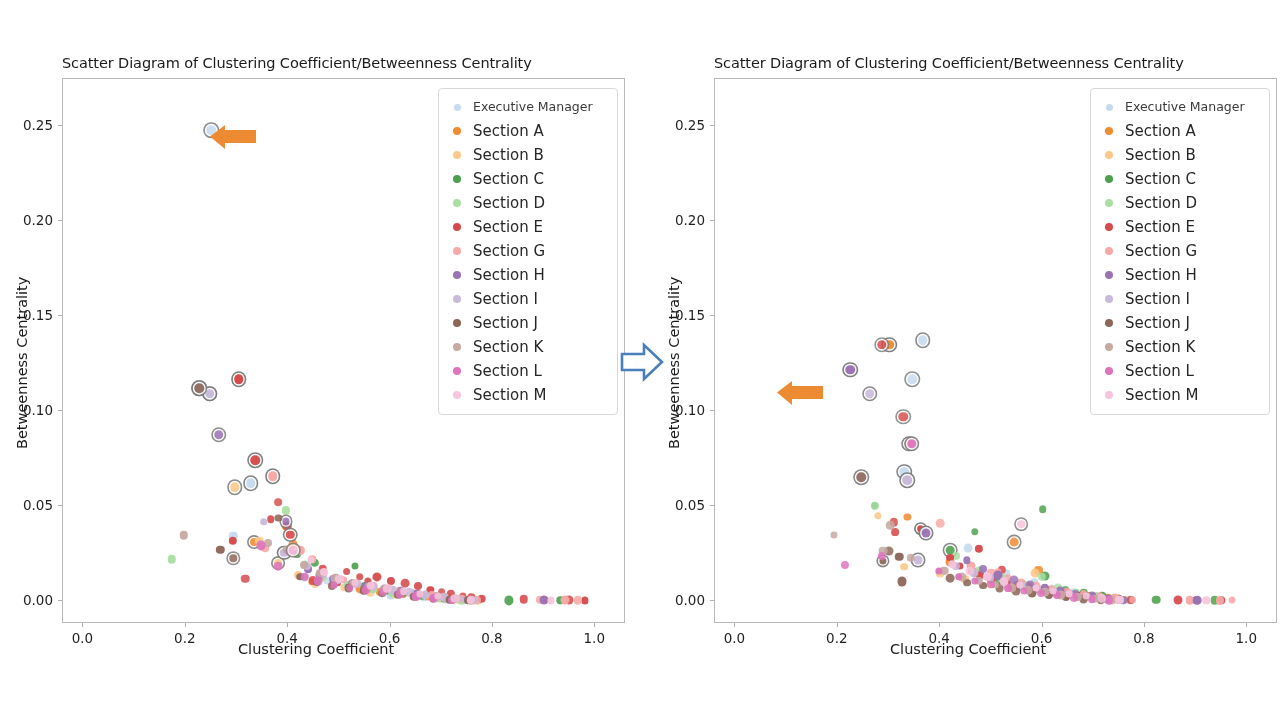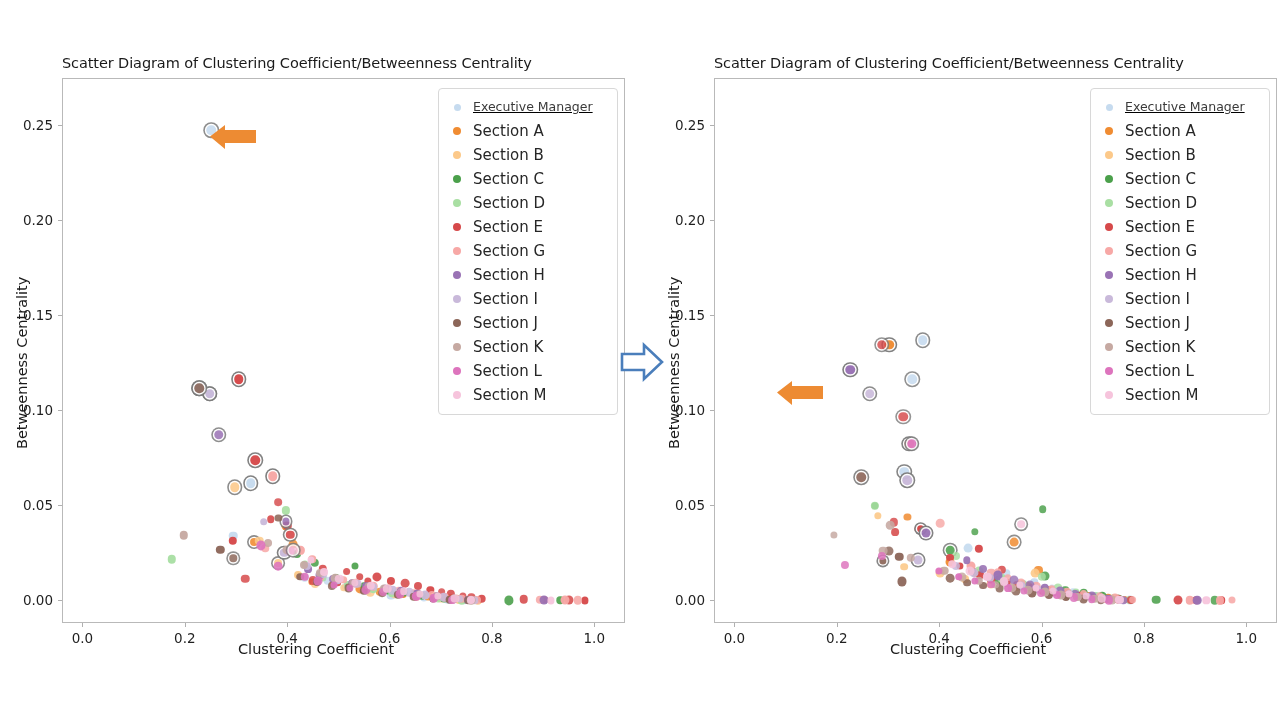--- a/index.html
+++ b/index.html
@@ -55,21 +55,21 @@
     position:absolute;
     background:#ffffff;
     border:1px solid #d8d8d8;
     border-radius:4px;
     box-sizing:border-box;
     padding:7px 10px 7px 8px;
   }
   .legend-row{
     display:flex;align-items:center;height:24px;
   }
-  .legend-row.first{height:23px;text-decoration:underline;}
+  .legend-row.first{height:23px;}
   .legend-dot{
     width:8px;height:8px;border-radius:50%;
     margin:0 12px 0 6px;flex:0 0 auto;
   }
   .legend-dot.small{width:7px;height:7px;margin-left:6.5px;margin-right:12.5px;}
   .legend-text{
     font-size:15px;color:#262626;white-space:nowrap;line-height:1;
   }
   .legend-text.small{font-size:12.5px;color:#3a3a3a;}
 

